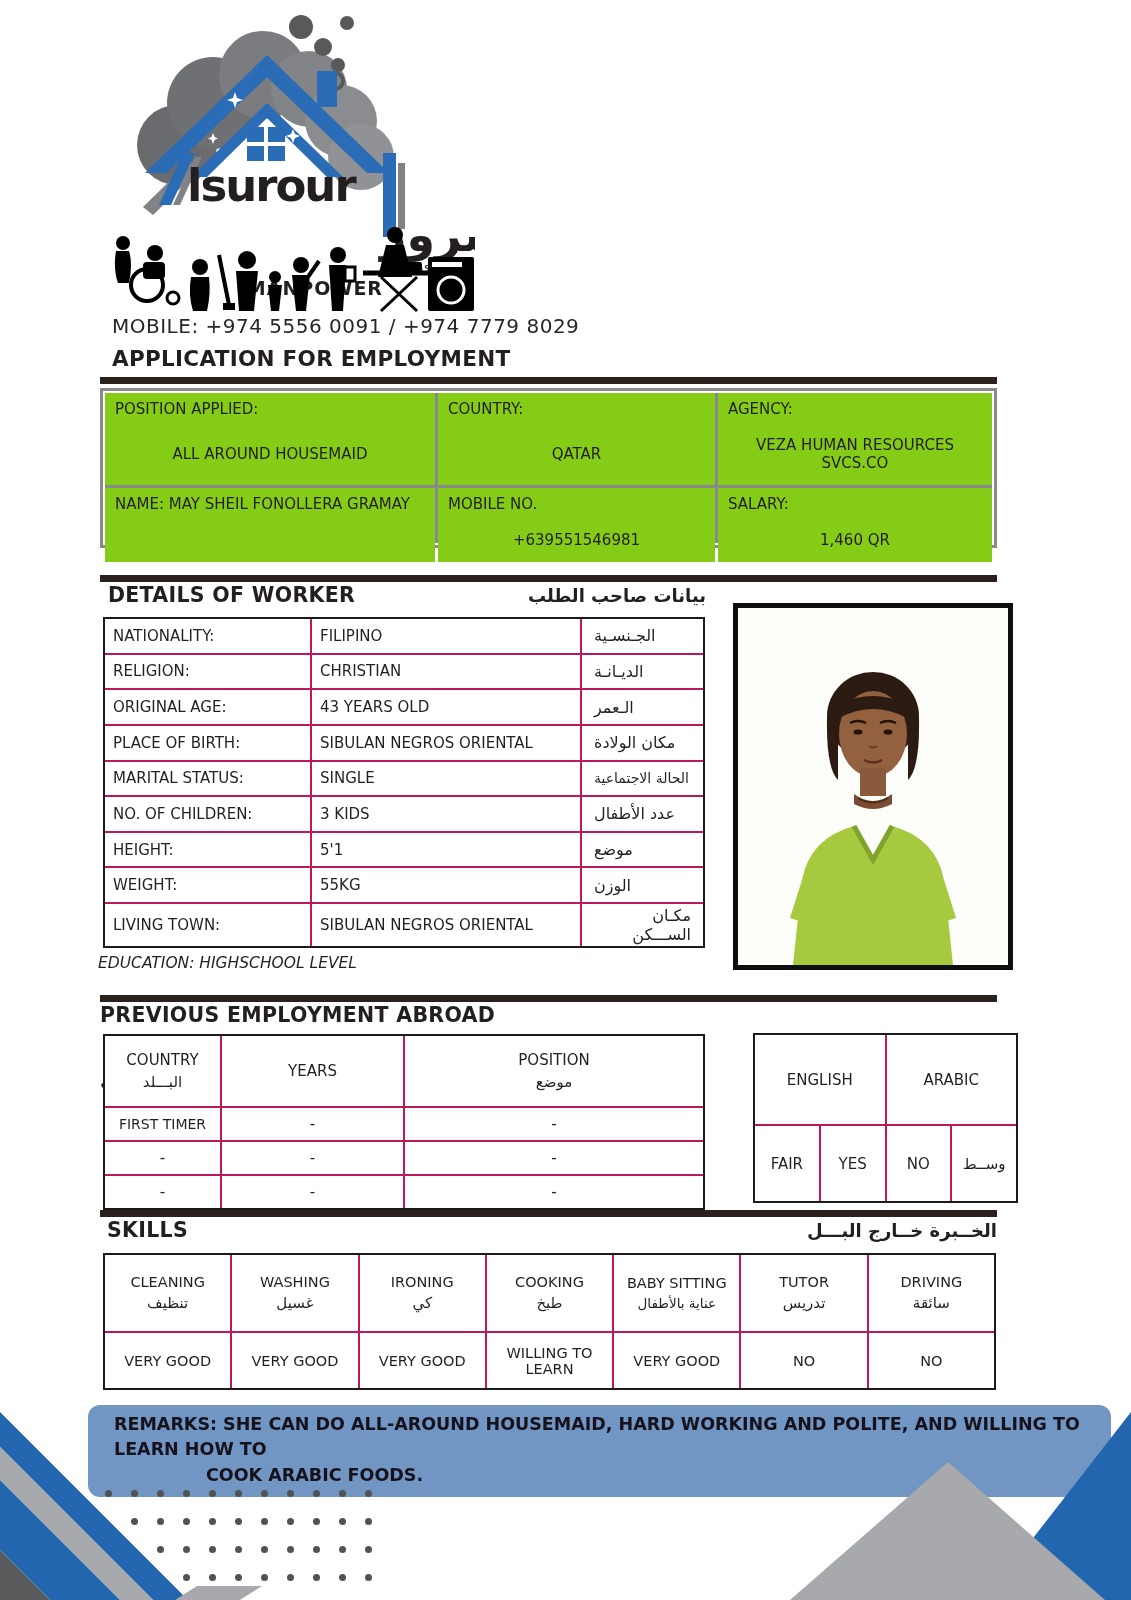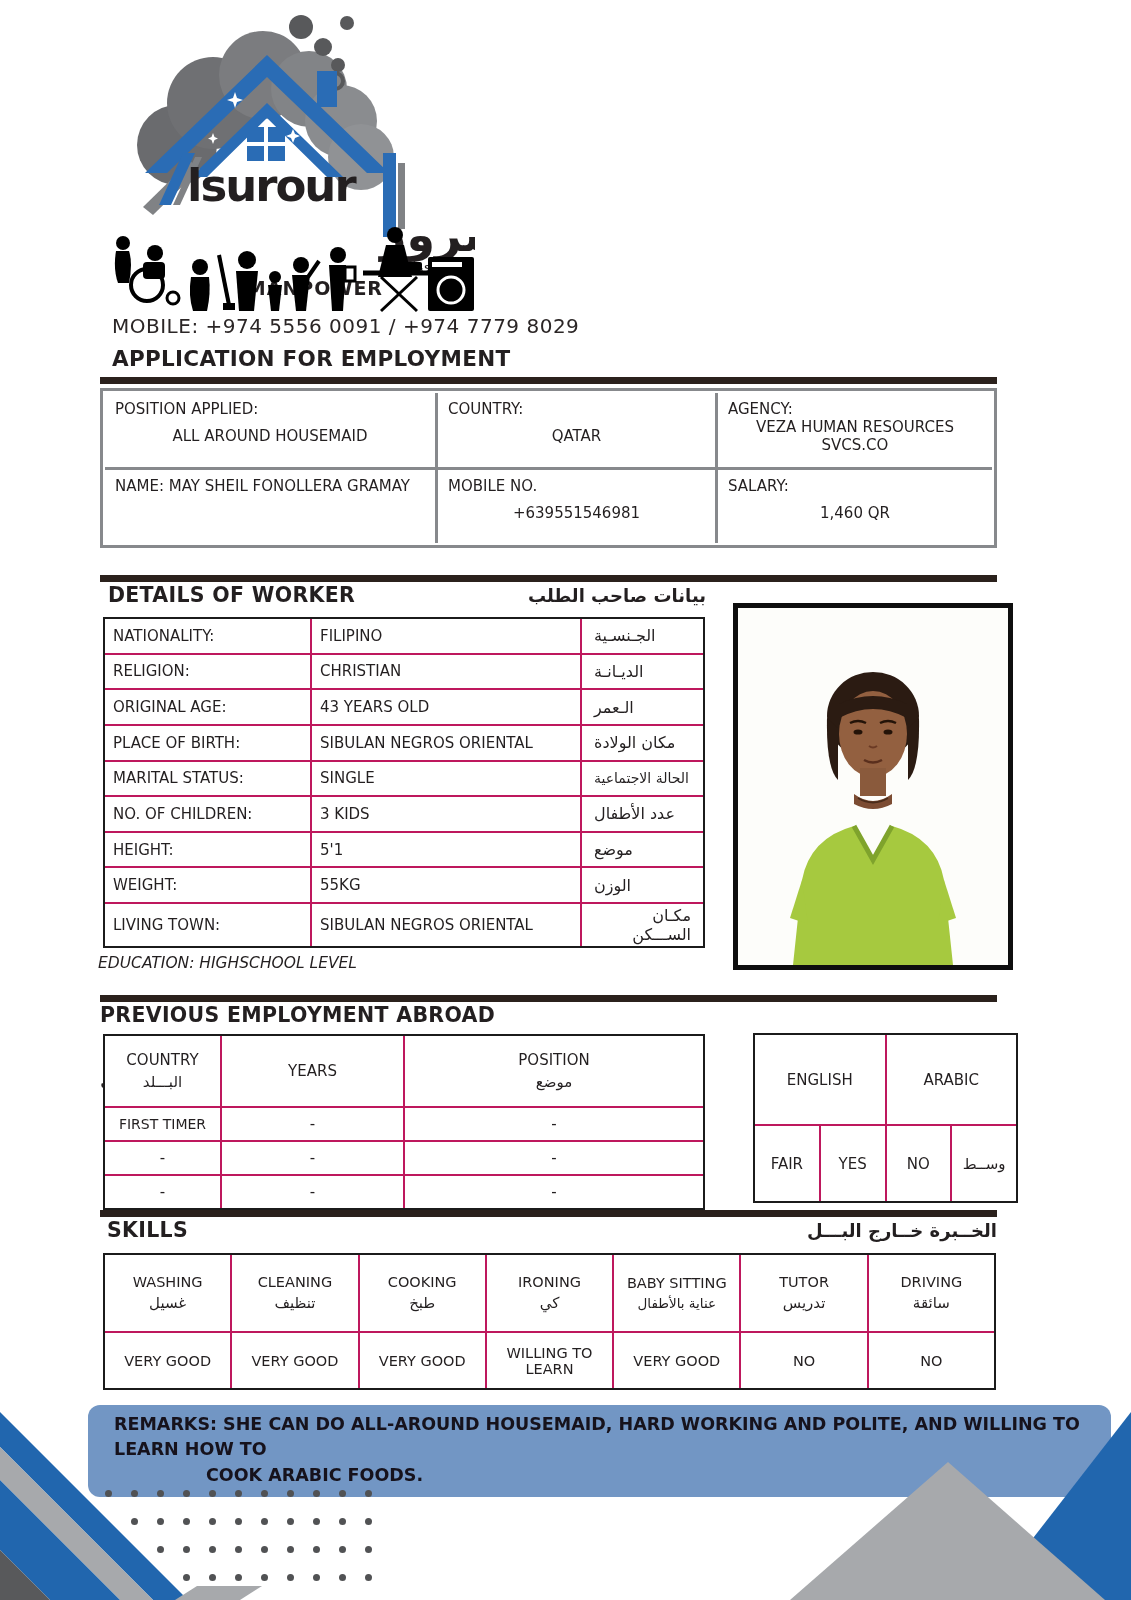--- a/index.html
+++ b/index.html
@@ -12,21 +12,21 @@
   .main-title{left:112px;top:346px;font-size:21.5px;font-weight:700;letter-spacing:.3px;}
   .hr{left:100px;width:897px;height:7px;background:#2b211c;}
   .section-head{display:flex;justify-content:space-between;align-items:baseline;gap:42px;}
   .sec-en{font-size:20.5px;font-weight:700;letter-spacing:.3px;}
   .sec-ar{font-size:18px;font-weight:700;direction:rtl;}
 
   
   .app-wrap{left:100px;top:388px;width:897px;height:160px;border:3px solid #87898c;padding:2px;box-sizing:border-box;}
   .app-grid{display:grid;width:100%;height:100%;grid-template-columns:330px 277px 1fr;grid-template-rows:1fr 1fr;
             background:#87898c;gap:3px;box-sizing:border-box;}
-  .app-cell{background:#ffffff;display:flex;flex-direction:column;padding:7px 10px;font-size:15px;box-sizing:border-box;}
+  .app-cell{background:#84cc16;display:flex;flex-direction:column;padding:7px 10px;font-size:15px;box-sizing:border-box;gap:18px;}
   .app-cell .lbl{text-align:left;}
   .app-cell .val{flex:1;display:flex;align-items:center;justify-content:center;text-align:center;padding-bottom:6px;}
 
   
   .btable{background:#be185d;display:grid;gap:2px;border:2px solid #1b1b1b;box-sizing:border-box;}
   .bcell{background:#fff;display:flex;align-items:center;font-size:15px;box-sizing:border-box;}
   .pad-l{padding:2px 8px;justify-content:flex-start;}
   .pad-c{justify-content:center;text-align:center;padding:4px 6px;}
   .ar-cell{justify-content:flex-end;direction:rtl;padding:2px 12px;font-size:16px;}
   .two-line{flex-direction:column;justify-content:center;gap:4px;text-align:center;}
@@ -278,34 +278,34 @@
   </div>
 
   <div class="abs hr" style="top:1210px;"></div>
   <div class="abs section-head" style="left:107px;top:1218px;width:890px;">
     <span class="sec-en">SKILLS</span>
     <span class="sec-ar">الخــبرة خــارج البـــل</span>
   </div>
 
   <div class="abs btable skills-table">
     <div class="bcell two-line">
+      <span>CLEANING</span>
+      <span class="ar">تنظيف</span>
+    </div>
+    <div class="bcell two-line">
       <span>WASHING</span>
       <span class="ar">غسيل</span>
     </div>
     <div class="bcell two-line">
-      <span>CLEANING</span>
-      <span class="ar">تنظيف</span>
+      <span>IRONING</span>
+      <span class="ar">كي</span>
     </div>
     <div class="bcell two-line">
       <span>COOKING</span>
       <span class="ar">طبخ</span>
-    </div>
-    <div class="bcell two-line">
-      <span>IRONING</span>
-      <span class="ar">كي</span>
     </div>
     <div class="bcell two-line">
       <span>BABY SITTING</span>
       <span class="ar" style="font-size:13.5px;">عناية بالأطفال</span>
     </div>
     <div class="bcell two-line">
       <span>TUTOR</span>
       <span class="ar">تدريس</span>
     </div>
     <div class="bcell two-line">

